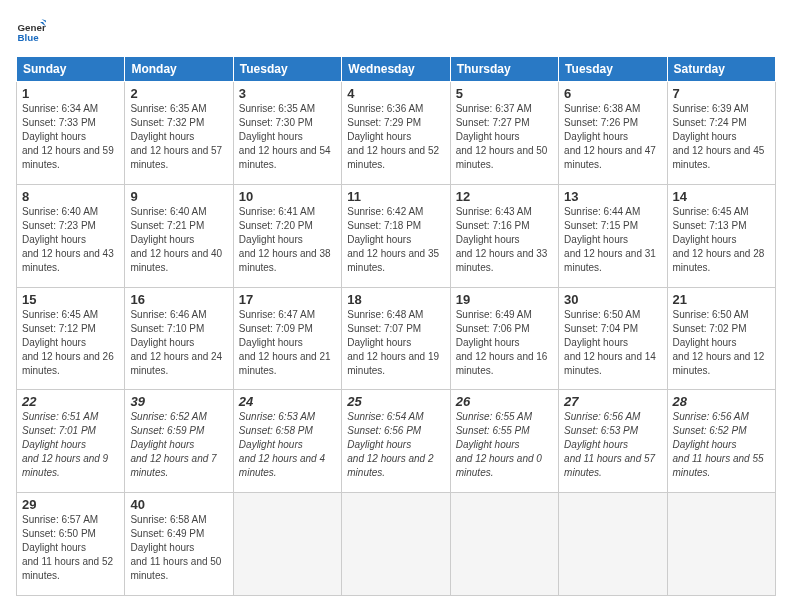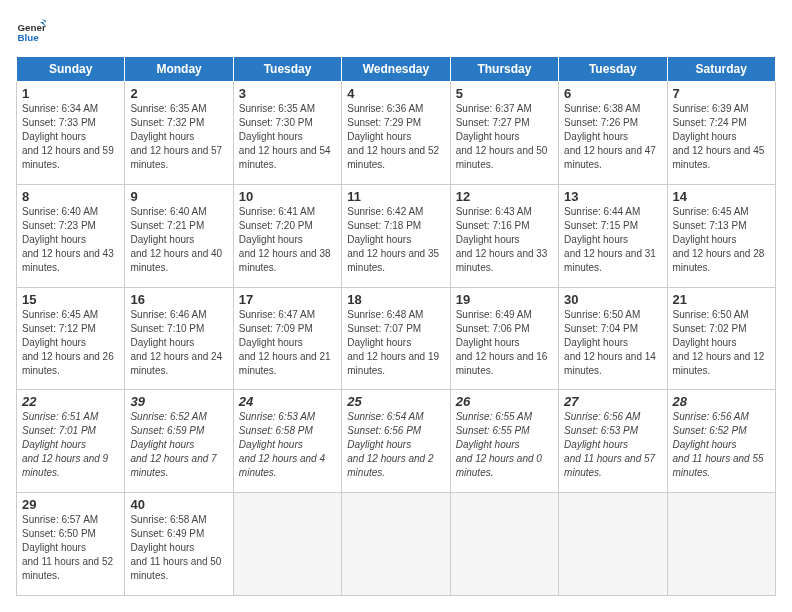--- a/index.html
+++ b/index.html
@@ -47,21 +47,21 @@
     .calendar {
       flex: 1;
       border-collapse: collapse;
       width: 100%;
     }
     .calendar th {
       background-color: #2979c5;
       color: #fff;
       font-size: 12px;
       font-weight: bold;
-      text-align: center;
+      text-align: left;
       padding: 5px 6px;
       border: 1px solid #fff;
     }
     .calendar td {
       border: 1px solid #ccc;
       vertical-align: top;
       padding: 4px 5px;
       font-size: 9.5px;
       color: #333;
       background: #fff;

